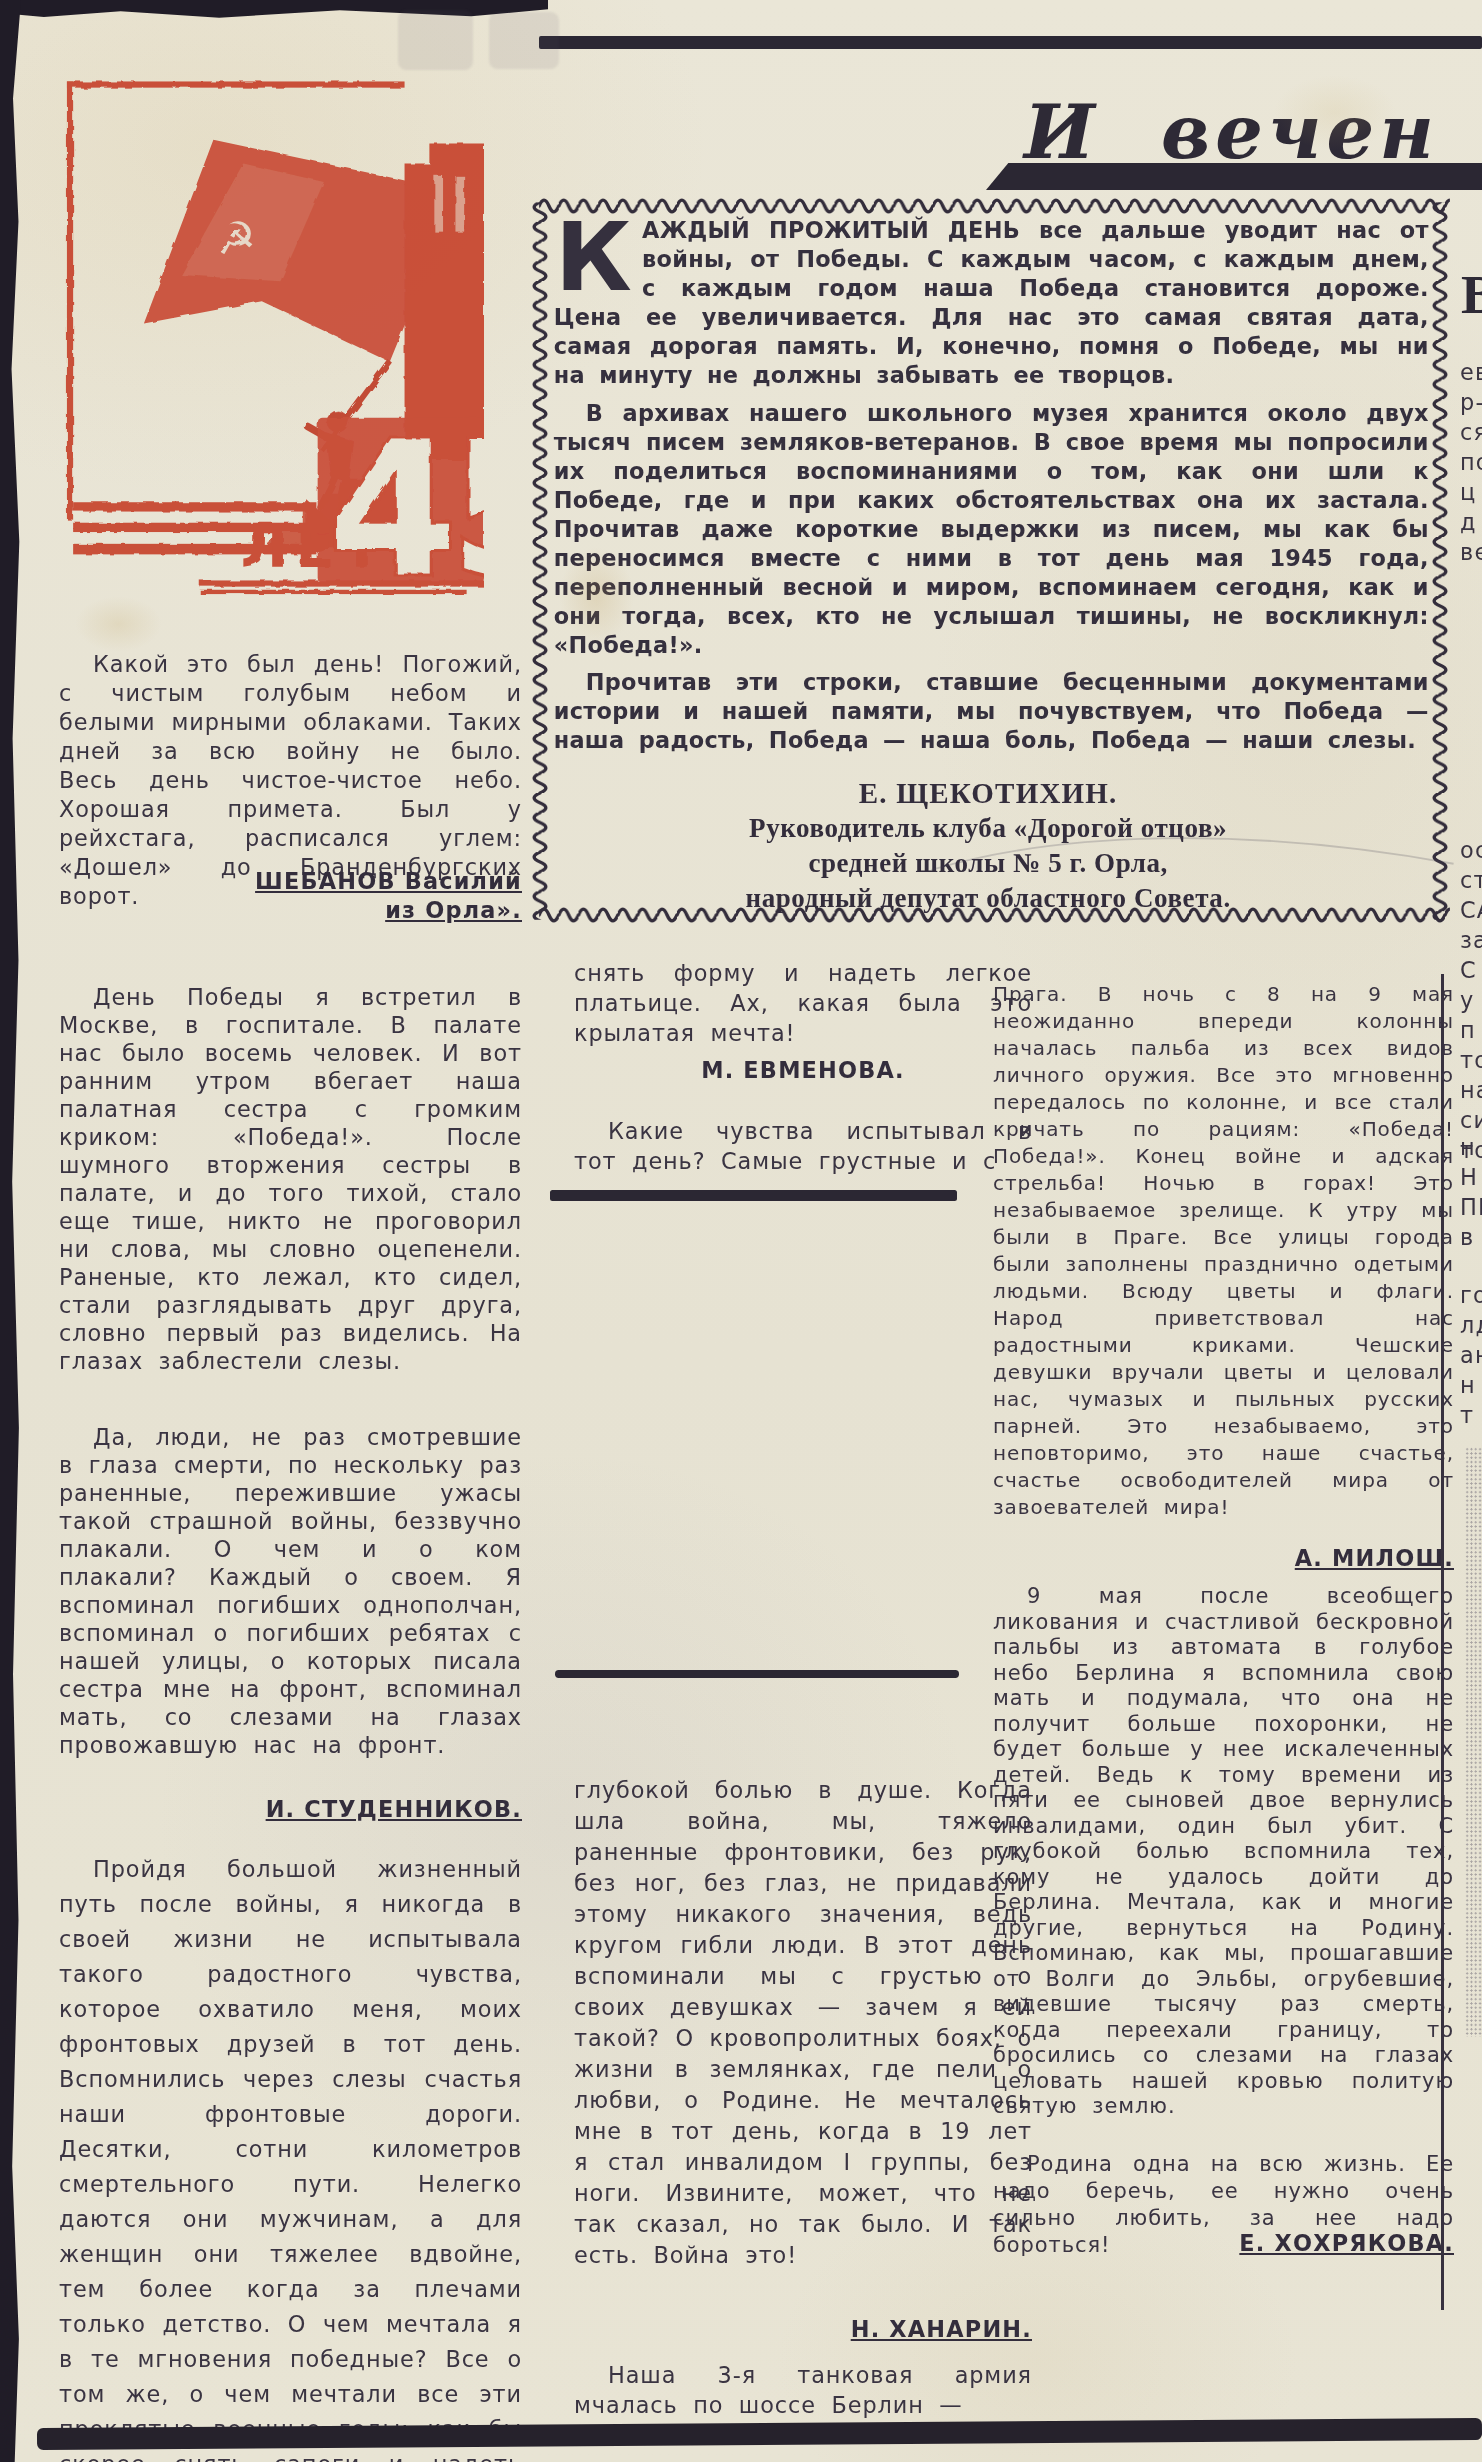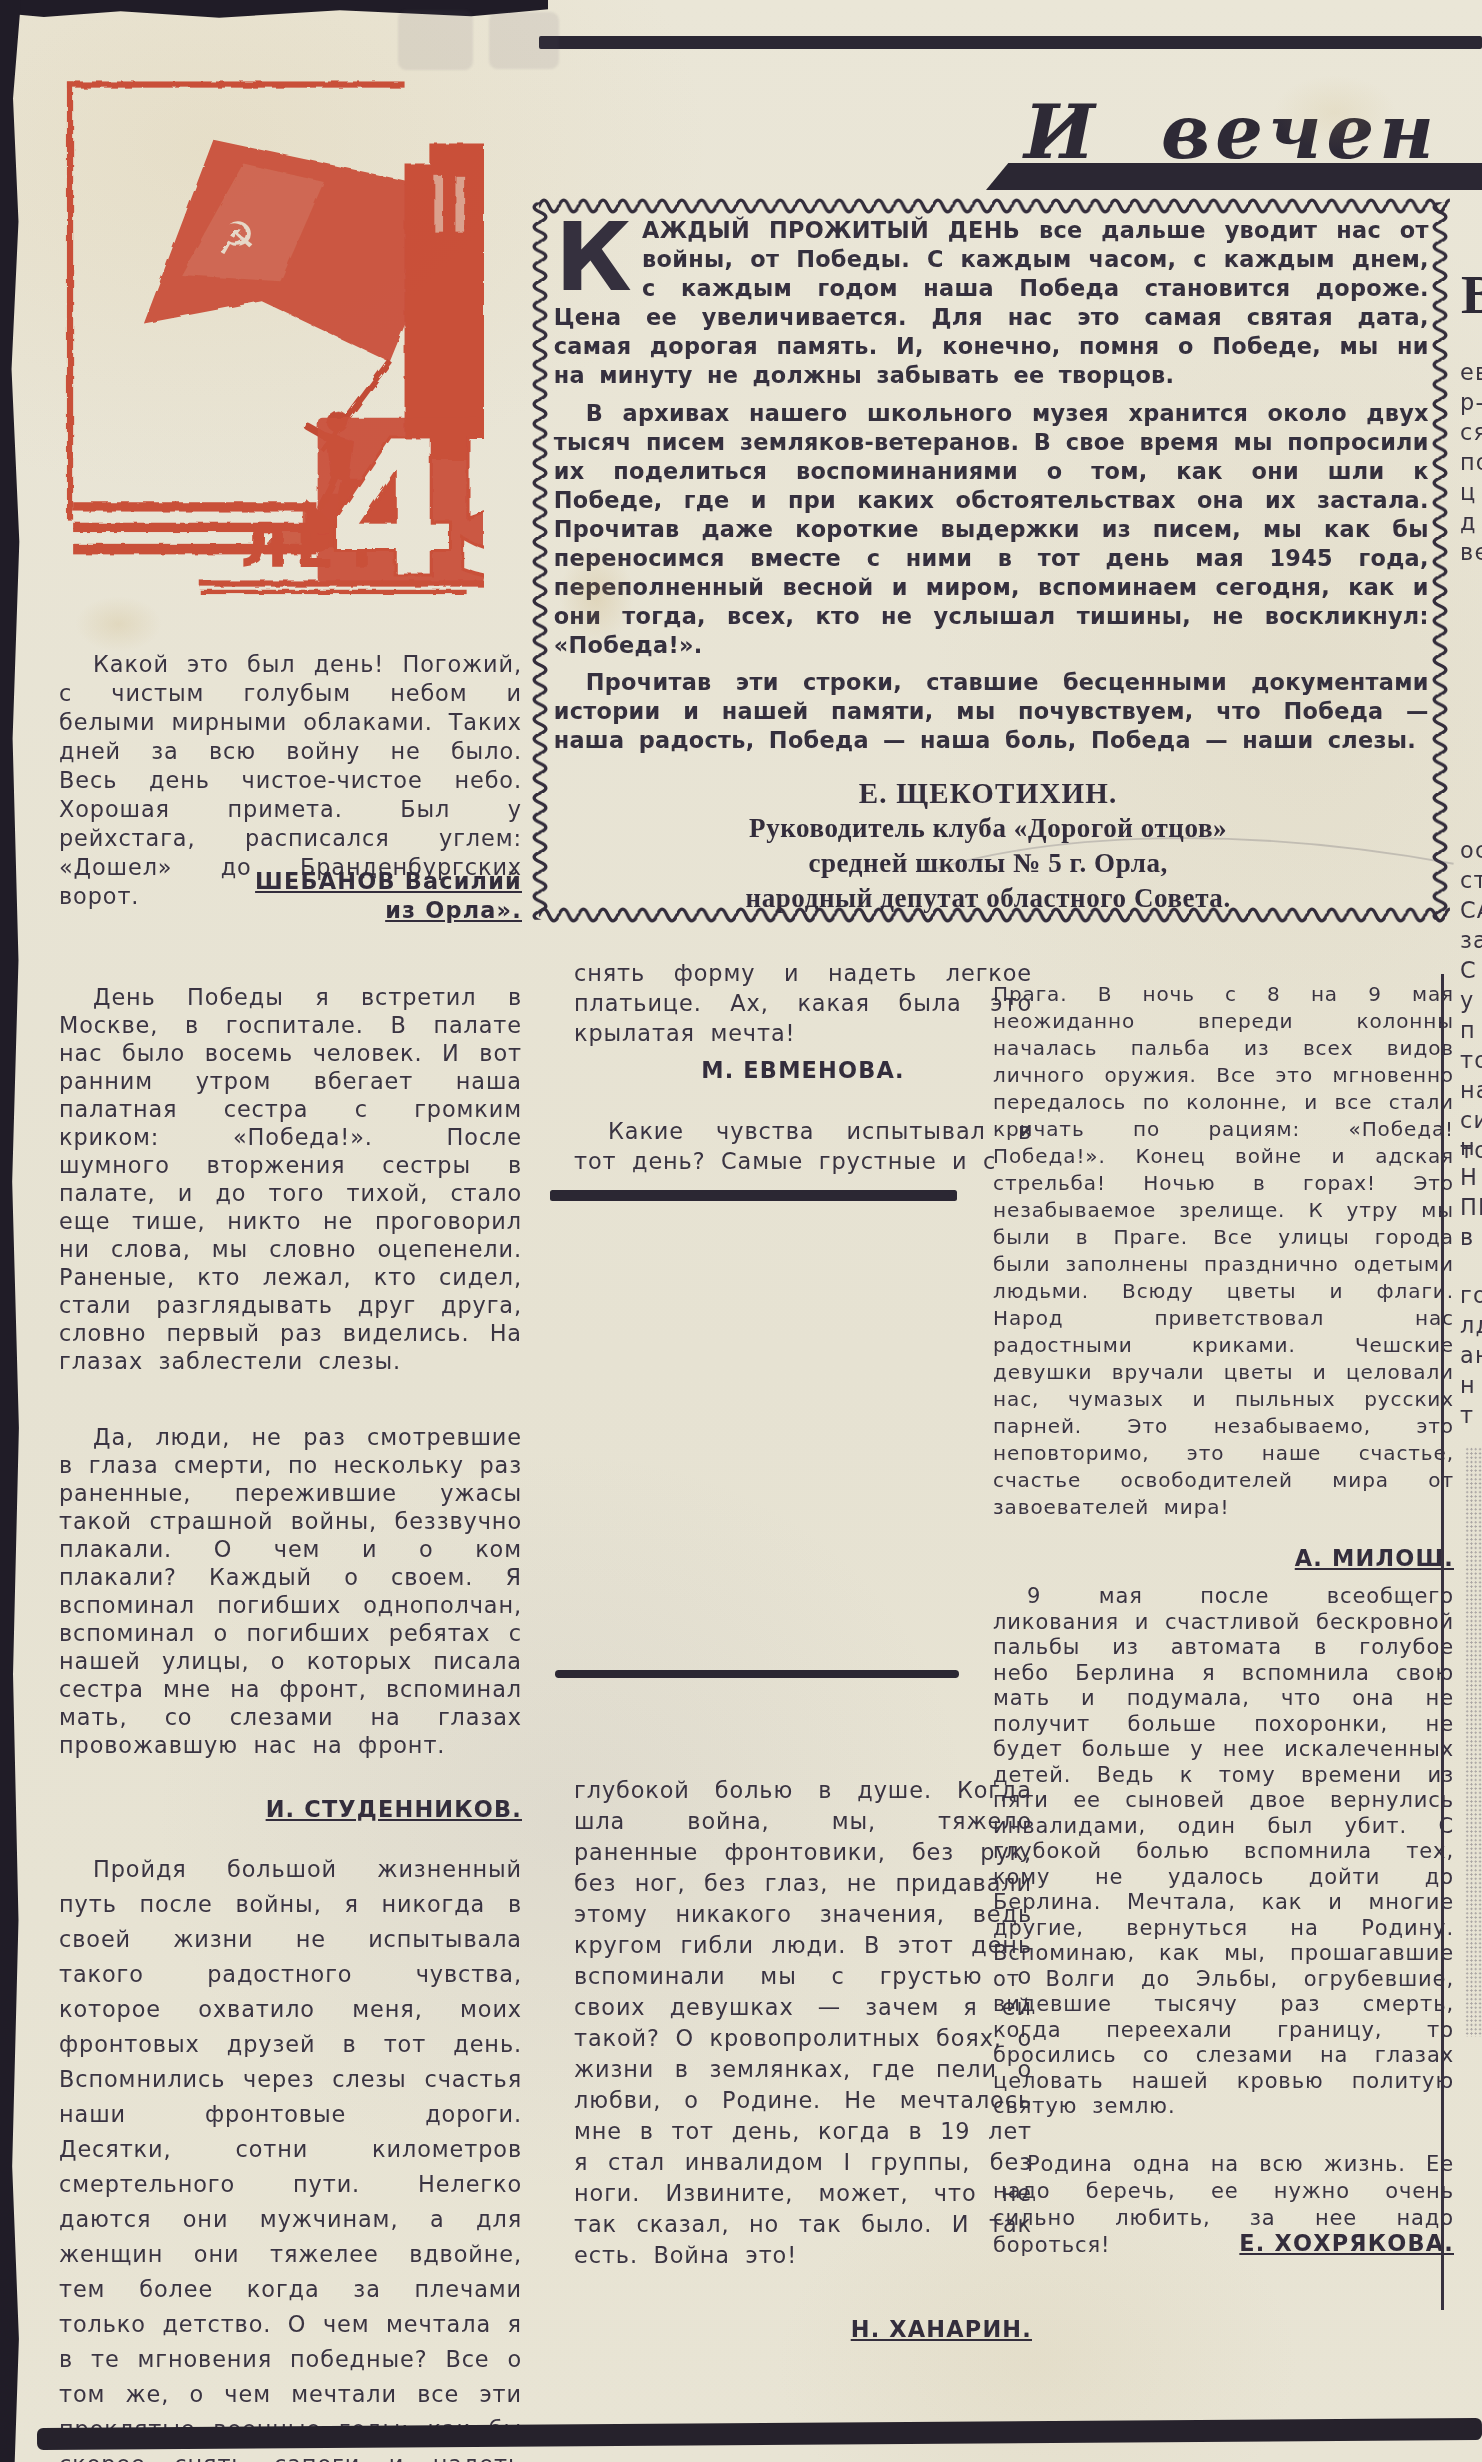--- a/index.html
+++ b/index.html
@@ -183,20 +183,21 @@
   <div class="sig colL r" style="top:1795px;padding-right:18.6px;">И. СТУДЕННИКОВ.</div>
   <div class="block colL ind lh46" style="top:1852px;">Пройдя большой жизненный путь после войны, я никогда в своей жизни не испытывала такого радостного чувства, которое охватило меня, моих фронтовых друзей в тот день. Вспомнились через слезы счастья наши фронтовые дороги. Десятки, сотни километров смертельного пути. Нелегко даются они мужчинам, а для женщин они тяжелее вдвойне, тем более когда за плечами только детство. О чем мечтала я в те мгновения победные? Все о том же, о чем мечтали все эти проклятые военные годы: как бы скорее снять сапоги и надеть туфельки,</div>
 
   <div class="block colM lh49" style="top:958px;">снять форму и надеть легкое платьице. Ах, какая была это крылатая мечта!</div>
   <div class="sig colM" style="top:1056px;text-align:center;padding-right:75px;">М. ЕВМЕНОВА.</div>
   <div class="block colM ind lh49" style="top:1116px;">Какие чувства испытывал в тот день? Самые грустные и с</div>
   <div class="bar-above"></div>
   <div class="rule-below"></div>
   <div class="block colM lh50" style="top:1775px;">глубокой болью в душе. Когда шла война, мы, тяжело раненные фронтовики, без рук, без ног, без глаз, не придавали этому никакого значения, ведь кругом гибли люди. В этот день вспоминали мы с грустью о своих девушках — зачем я ей такой? О кровопролитных боях, о жизни в землянках, где пели о любви, о Родине. Не мечталось мне в тот день, когда в 19 лет я стал инвалидом I группы, без ноги. Извините, может, что не так сказал, но так было. И так есть. Война это!</div>
   <div class="sig colM r" style="top:2315px;padding-right:93px;">Н. ХАНАРИН.</div>
+  <div class="block colM ind lh49" style="top:2360px;">Наша 3-я танковая армия мчалась по шоссе Берлин —</div>
 
   <div class="block colR lh44" style="top:981px;">Прага. В ночь с 8 на 9 мая неожиданно впереди колонны началась пальба из всех видов личного оружия. Все это мгновенно передалось по колонне, и все стали кричать по рациям: «Победа! Победа!». Конец войне и адская стрельба! Ночью в горах! Это незабываемое зрелище. К утру мы были в Праге. Все улицы города были заполнены празднично одетыми людьми. Всюду цветы и флаги. Народ приветствовал нас радостными криками. Чешские девушки вручали цветы и целовали нас, чумазых и пыльных русских парней. Это незабываемо, это неповторимо, это наше счастье, счастье освободителей мира от завоевателей мира!</div>
   <div class="sig colR r" style="top:1544px;padding-right:174px;">А. МИЛОШ.</div>
   <div class="block colR ind lh41" style="top:1584px;">9 мая после всеобщего ликования и счастливой бескровной пальбы из автомата в голубое небо Берлина я вспомнила свою мать и подумала, что она не получит больше похоронки, не будет больше у нее искалеченных детей. Ведь к тому времени из пяти ее сыновей двое вернулись инвалидами, один был убит. С глубокой болью вспомнила тех, кому не удалось дойти до Берлина. Мечтала, как и многие другие, вернуться на Родину. Вспоминаю, как мы, прошагавшие от Волги до Эльбы, огрубевшие, видевшие тысячу раз смерть, когда переехали границу, то бросились со слезами на глазах целовать нашей кровью политую святую землю.</div>
   <div class="block colR ind lh43" style="top:2151px;">Родина одна на всю жизнь. Ее надо беречь, ее нужно очень сильно любить, за нее надо бороться!</div>
   <div class="sig colR r" style="top:2229px;padding-right:56px;">Е. ХОХРЯКОВА.</div>
 
   <div class="col-rule"></div>
   <div class="edge-big">В</div>
   <div class="edge-frag" style="top:357px;">ев

